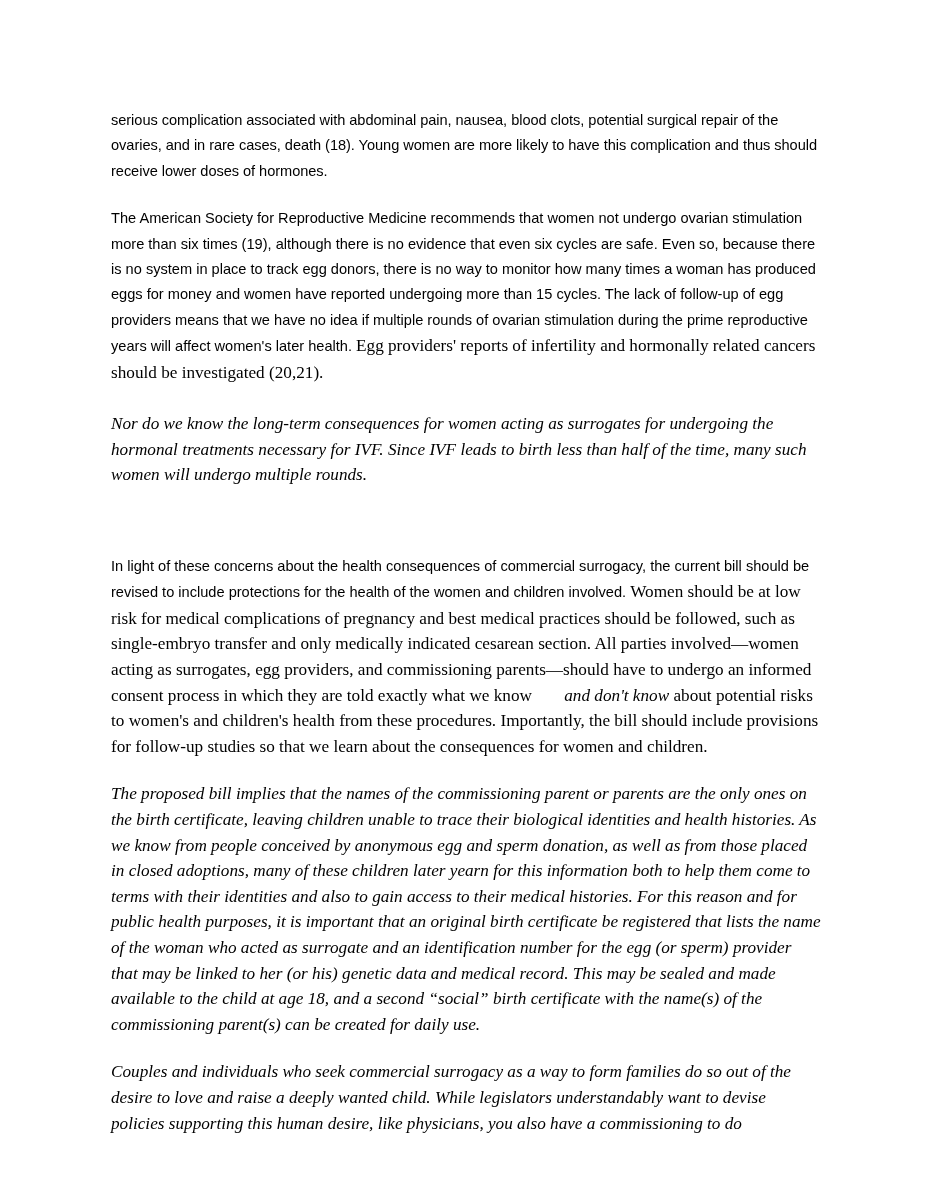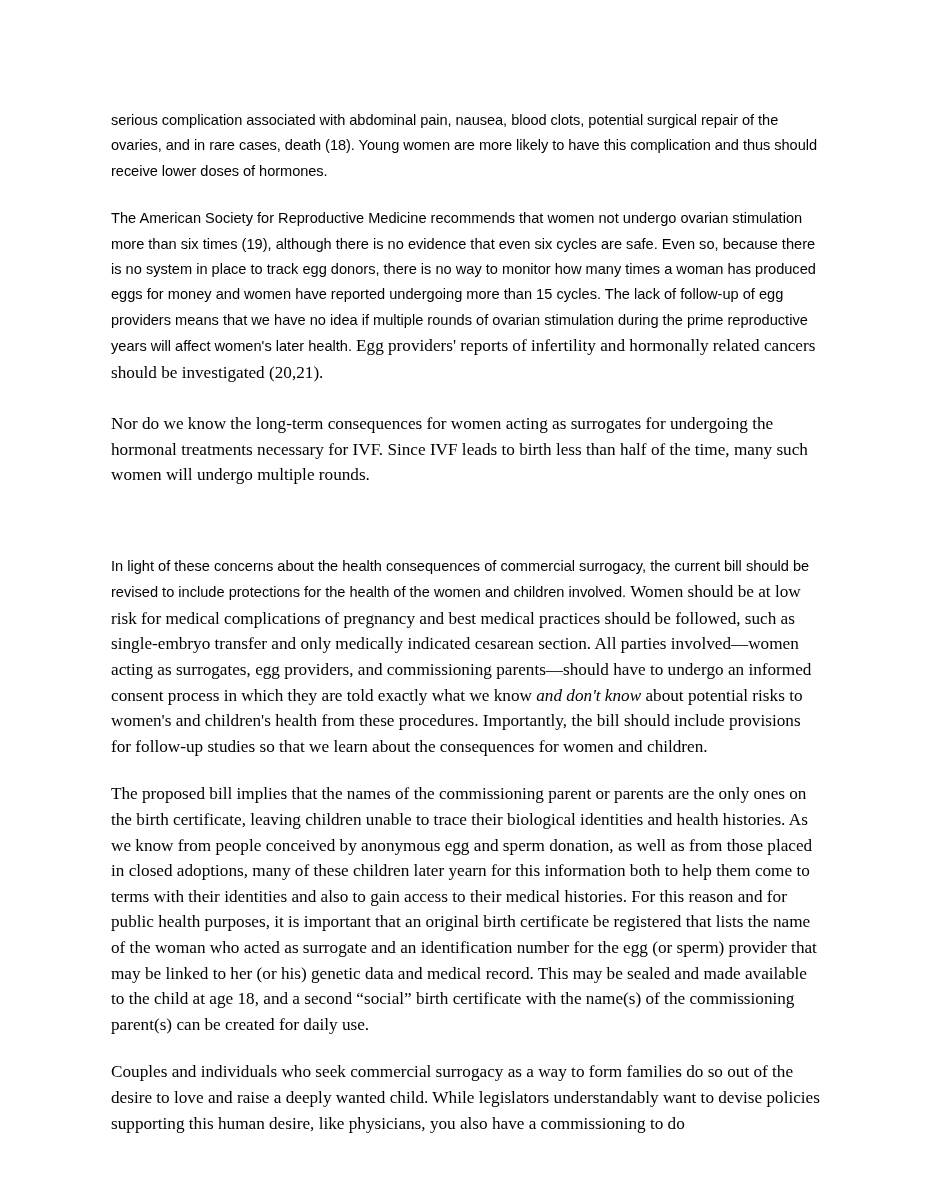--- a/index.html
+++ b/index.html
@@ -38,36 +38,37 @@
     font-family: "Liberation Sans", sans-serif;
     font-size: 14.6px;
     line-height: 25.4px;
     letter-spacing: -0.05px;
   }
   
   .serif {
     font-family: "Liberation Serif", serif;
     font-size: 17.2px;
     line-height: 25.6px;
+    font-style: italic;
   }
   .gap-sm { height: 22px; }
   .gap-md { height: 26px; }
   .gap-lg { height: 66px; }
   .mixed { }
   .mixed .s1 {
     font-family: "Liberation Sans", sans-serif;
     font-size: 14.6px;
     line-height: 25.4px;
   }
   .mixed .s2 {
     font-family: "Liberation Serif", serif;
     font-size: 17.2px;
     line-height: 25.6px;
   }
-  em { font-style: italic; }
+  em { font-style: italic; margin-left: 28px; }
 </style>
 </head>
 <body>
 
 <div class="page">
   <div class="content">
 
     <p class="sans">serious complication associated with abdominal pain, nausea, blood clots, potential surgical repair of the ovaries, and in rare cases, death (18). Young women are more likely to have this complication and thus should receive lower doses of hormones.</p>
 
     <div class="gap-sm"></div>

